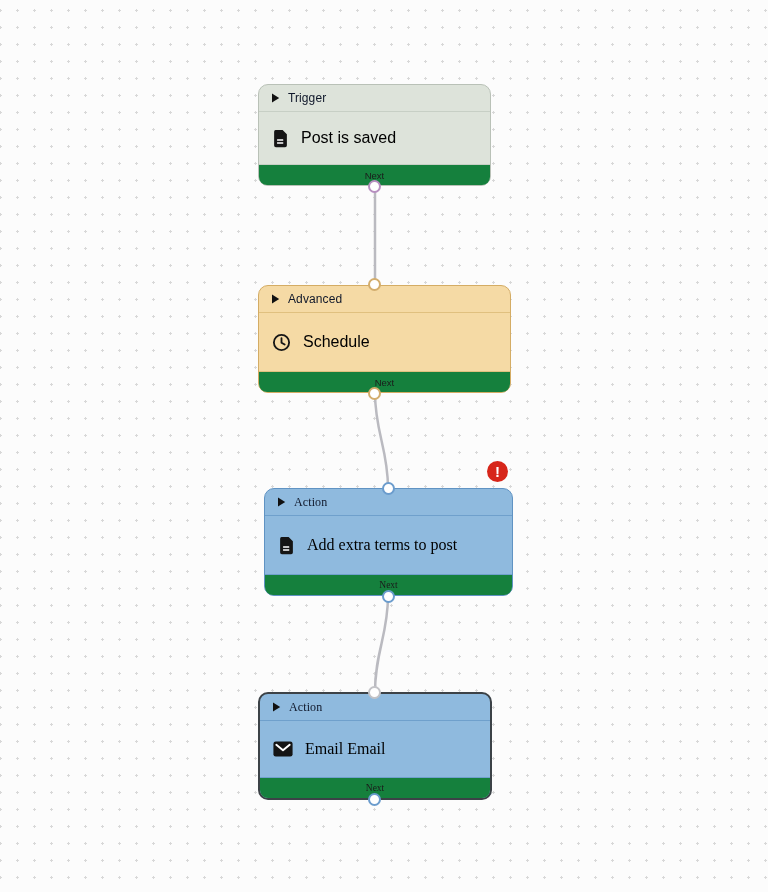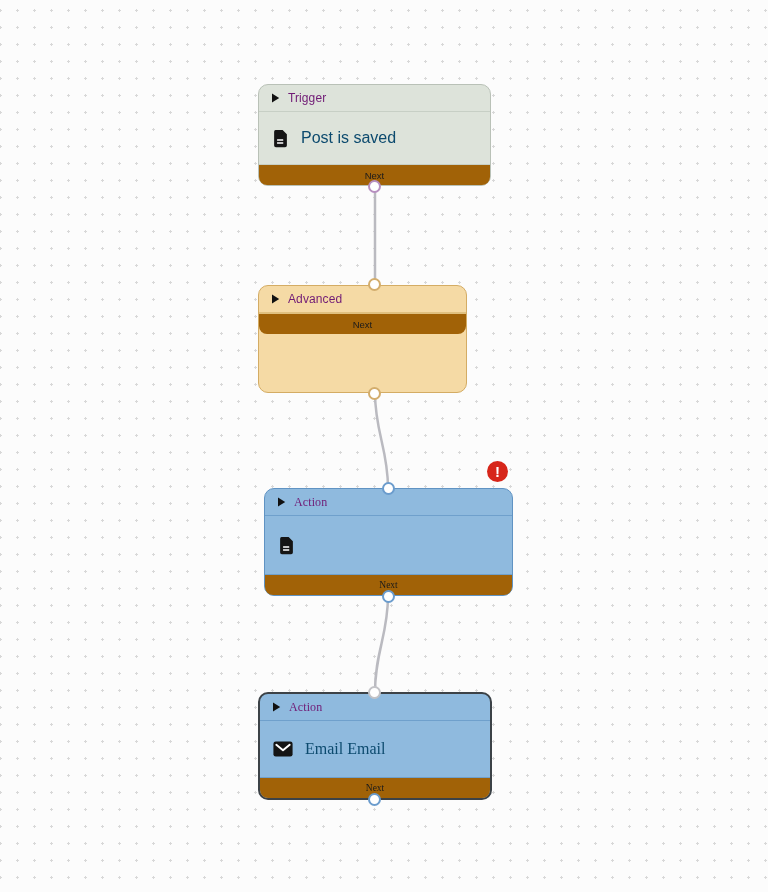--- a/index.html
+++ b/index.html
@@ -22,36 +22,36 @@
   }
   .node-trigger  { background:#dde3da; border:1.5px solid #b9c1b7; --div:#c7cfc5; }
   .node-advanced { background:#f5daa5; border:1.5px solid #d4ac64; --div:#e0c07f; }
   .node-action   { background:#8fbade; border:1.5px solid #6093c3;font-family:Liberation Serif, serif; --div:#6fa0cc; }
   .node-action.selected { border:2px solid #3c4247; }
 
   .node-header {
     display:flex; align-items:center; gap:8px;
     height:26px; padding:0 12px; flex:0 0 auto;
     border-bottom:1px solid var(--div);
-    font-size:12px; color:#701a75; letter-spacing:0.1px;
+    font-size:12px; color:#0f172a; letter-spacing:0.1px;
   }
   .node-body {
     flex:1 1 auto; display:flex; align-items:center; gap:12px;
-    padding:0 13px; font-size:16px; color:#0c4a6e;
+    padding:0 13px; font-size:16px; color:#000000;
   }
   .node-footer {
-    flex:0 0 auto; height:20px; background:#a16207;
+    flex:0 0 auto; height:20px; background:#15803d;
     border-top:1px solid var(--div);
     border-radius:0 0 8px 8px;
     display:flex; align-items:center; justify-content:center;
     font-size:9.5px; color:#1b1b1b;text-align:center;
   }
 
   #node-trigger  { left:258px; top:84px;  width:233px; height:102px; }
-  #node-advanced { left:258px; top:285px; width:209px; height:108px; }
+  #node-advanced { left:258px; top:285px; width:253px; height:108px; }
   #node-action-1 { left:264px; top:488px; width:249px; height:108px; }
   #node-action-2 { left:258px; top:692px; width:234px; height:108px; }
 
   .port {
     position:absolute; z-index:3; width:13px; height:13px;
     box-sizing:border-box; border-radius:50%;
     background:#ffffff; border:2px solid #999;
   }
   .port-purple { border-color:#b78fc0; }
   .port-tan    { border-color:#d3ad6d; }
@@ -113,20 +113,29 @@
 
   <div class="node node-advanced" id="node-advanced">
     <div class="node-header">
       <span class="icon">
         <svg width="9" height="10" viewBox="0 0 9 10">
             <path d="M1 0.5 L8.2 5 L1 9.5 Z" fill="#111"></path>
           </svg>
       </span>
       <span>Advanced</span>
     </div>
+    <div class="node-body">
+      <span class="icon">
+        <svg width="19" height="19" viewBox="0 0 24 24">
+            <circle cx="12" cy="12" r="9.6" fill="none" stroke="#151515" stroke-width="2.3"></circle>
+            <path d="M12 6.6 V12.2 L16 14.6" fill="none" stroke="#151515" stroke-width="2.3" stroke-linecap="round" stroke-linejoin="round"></path>
+          </svg>
+      </span>
+      <span>Schedule</span>
+    </div>
     <div class="node-footer">
       <span>Next</span>
     </div>
   </div>
 
   <div class="node node-action" id="node-action-1">
     <div class="node-header">
       <span class="icon">
         <svg width="9" height="10" viewBox="0 0 9 10">
             <path d="M1 0.5 L8.2 5 L1 9.5 Z" fill="#111"></path>
@@ -135,20 +144,21 @@
       <span>Action</span>
     </div>
     <div class="node-body">
       <span class="icon">
         <svg width="17" height="19" viewBox="0 0 24 26">
             <path fill="#151515" d="M5 1h10l6 6v16a2.5 2.5 0 0 1-2.5 2.5h-13A2.5 2.5 0 0 1 3 23V3.5A2.5 2.5 0 0 1 5 1z"></path>
             <rect x="7" y="14" width="9" height="2.2" rx="0.6" fill="#fff"></rect>
             <rect x="7" y="18.2" width="9" height="2.2" rx="0.6" fill="#fff"></rect>
           </svg>
       </span>
+      <span>Add extra terms to post</span>
     </div>
     <div class="node-footer">
       <span>Next</span>
     </div>
   </div>
 
   <div class="node node-action selected" id="node-action-2">
     <div class="node-header">
       <span class="icon">
         <svg width="9" height="10" viewBox="0 0 9 10">

